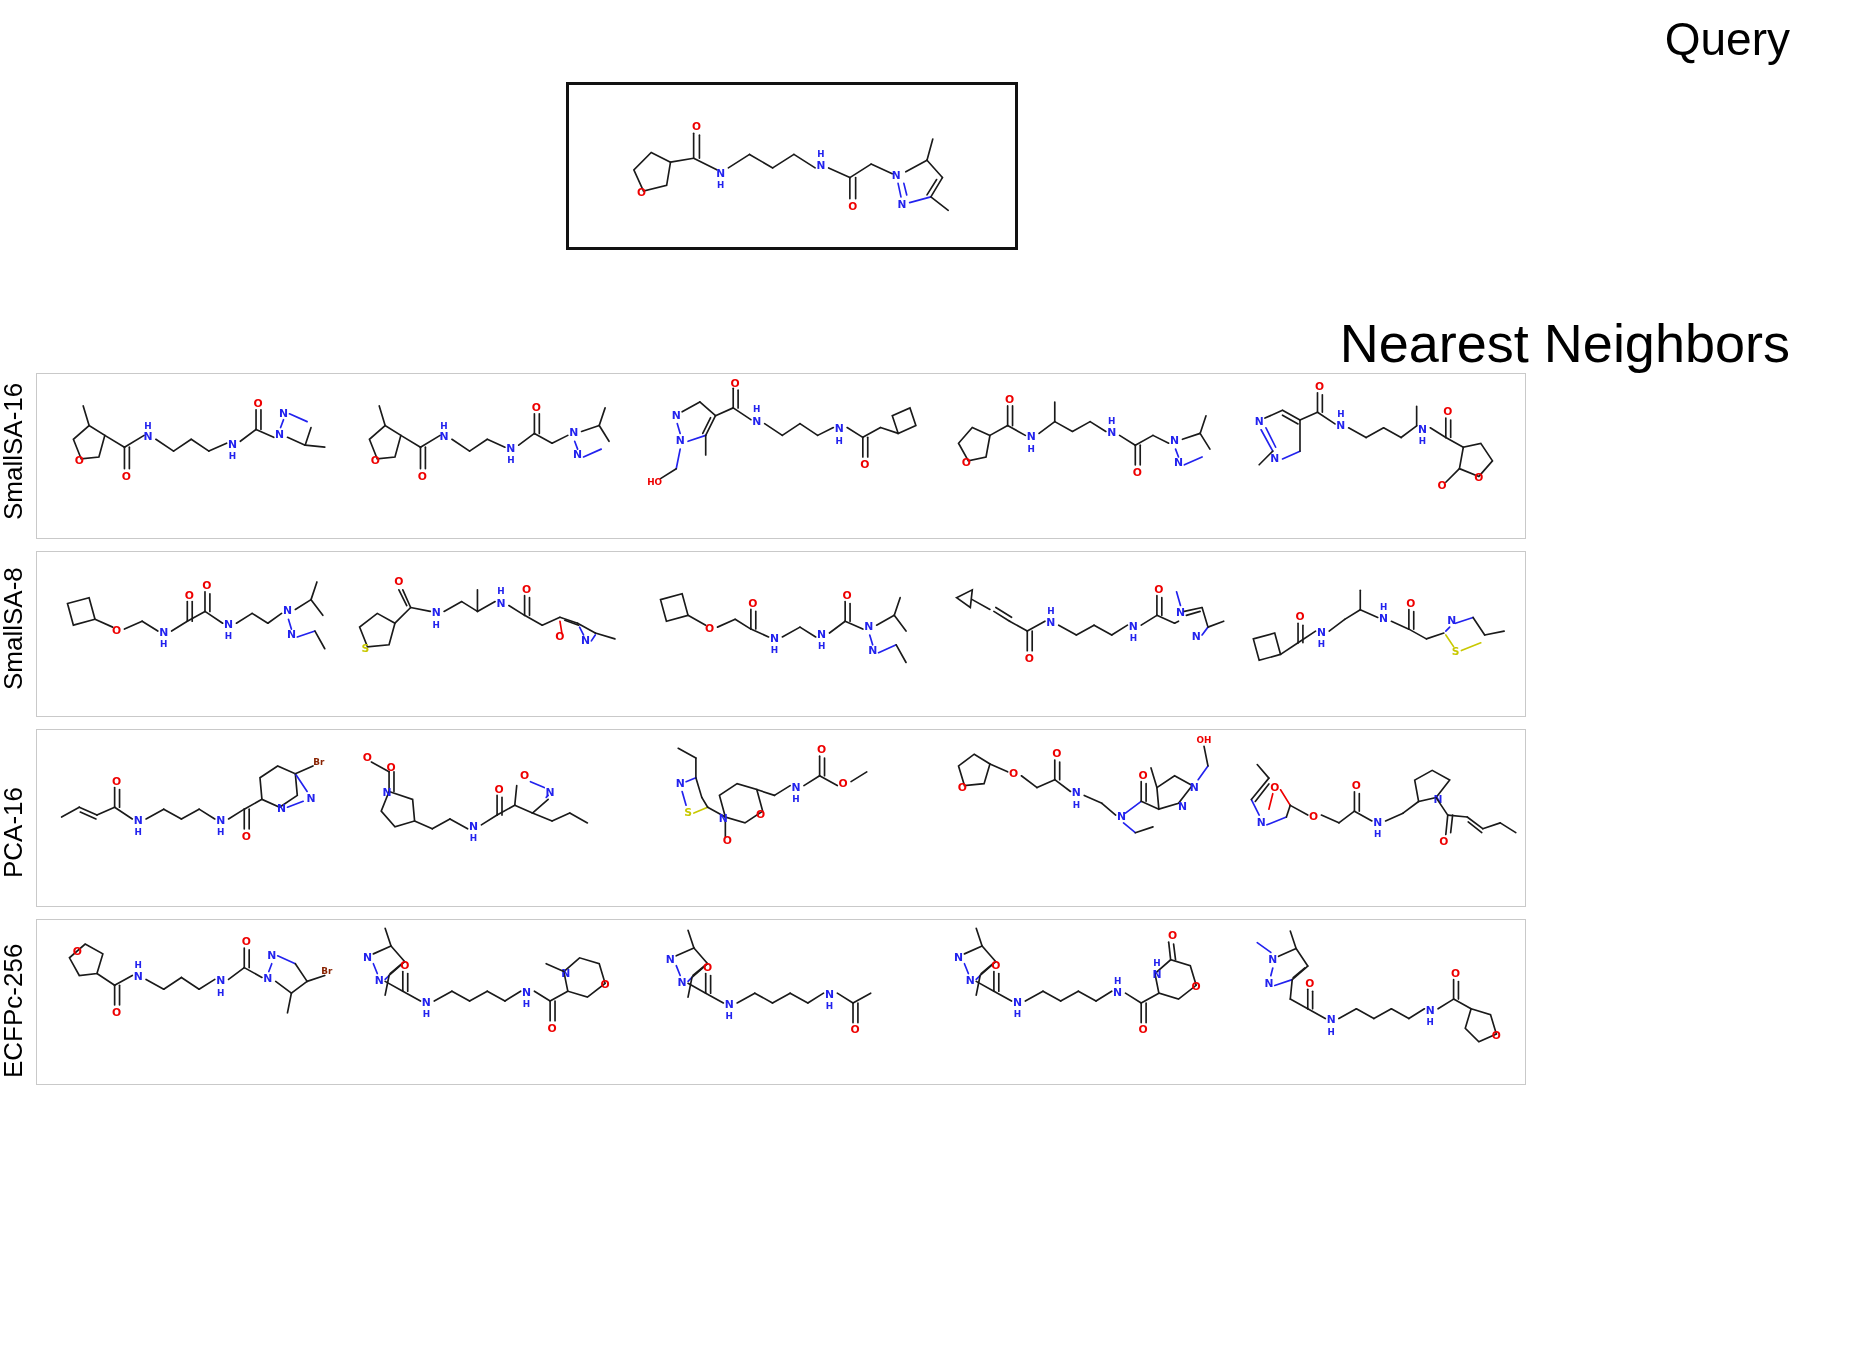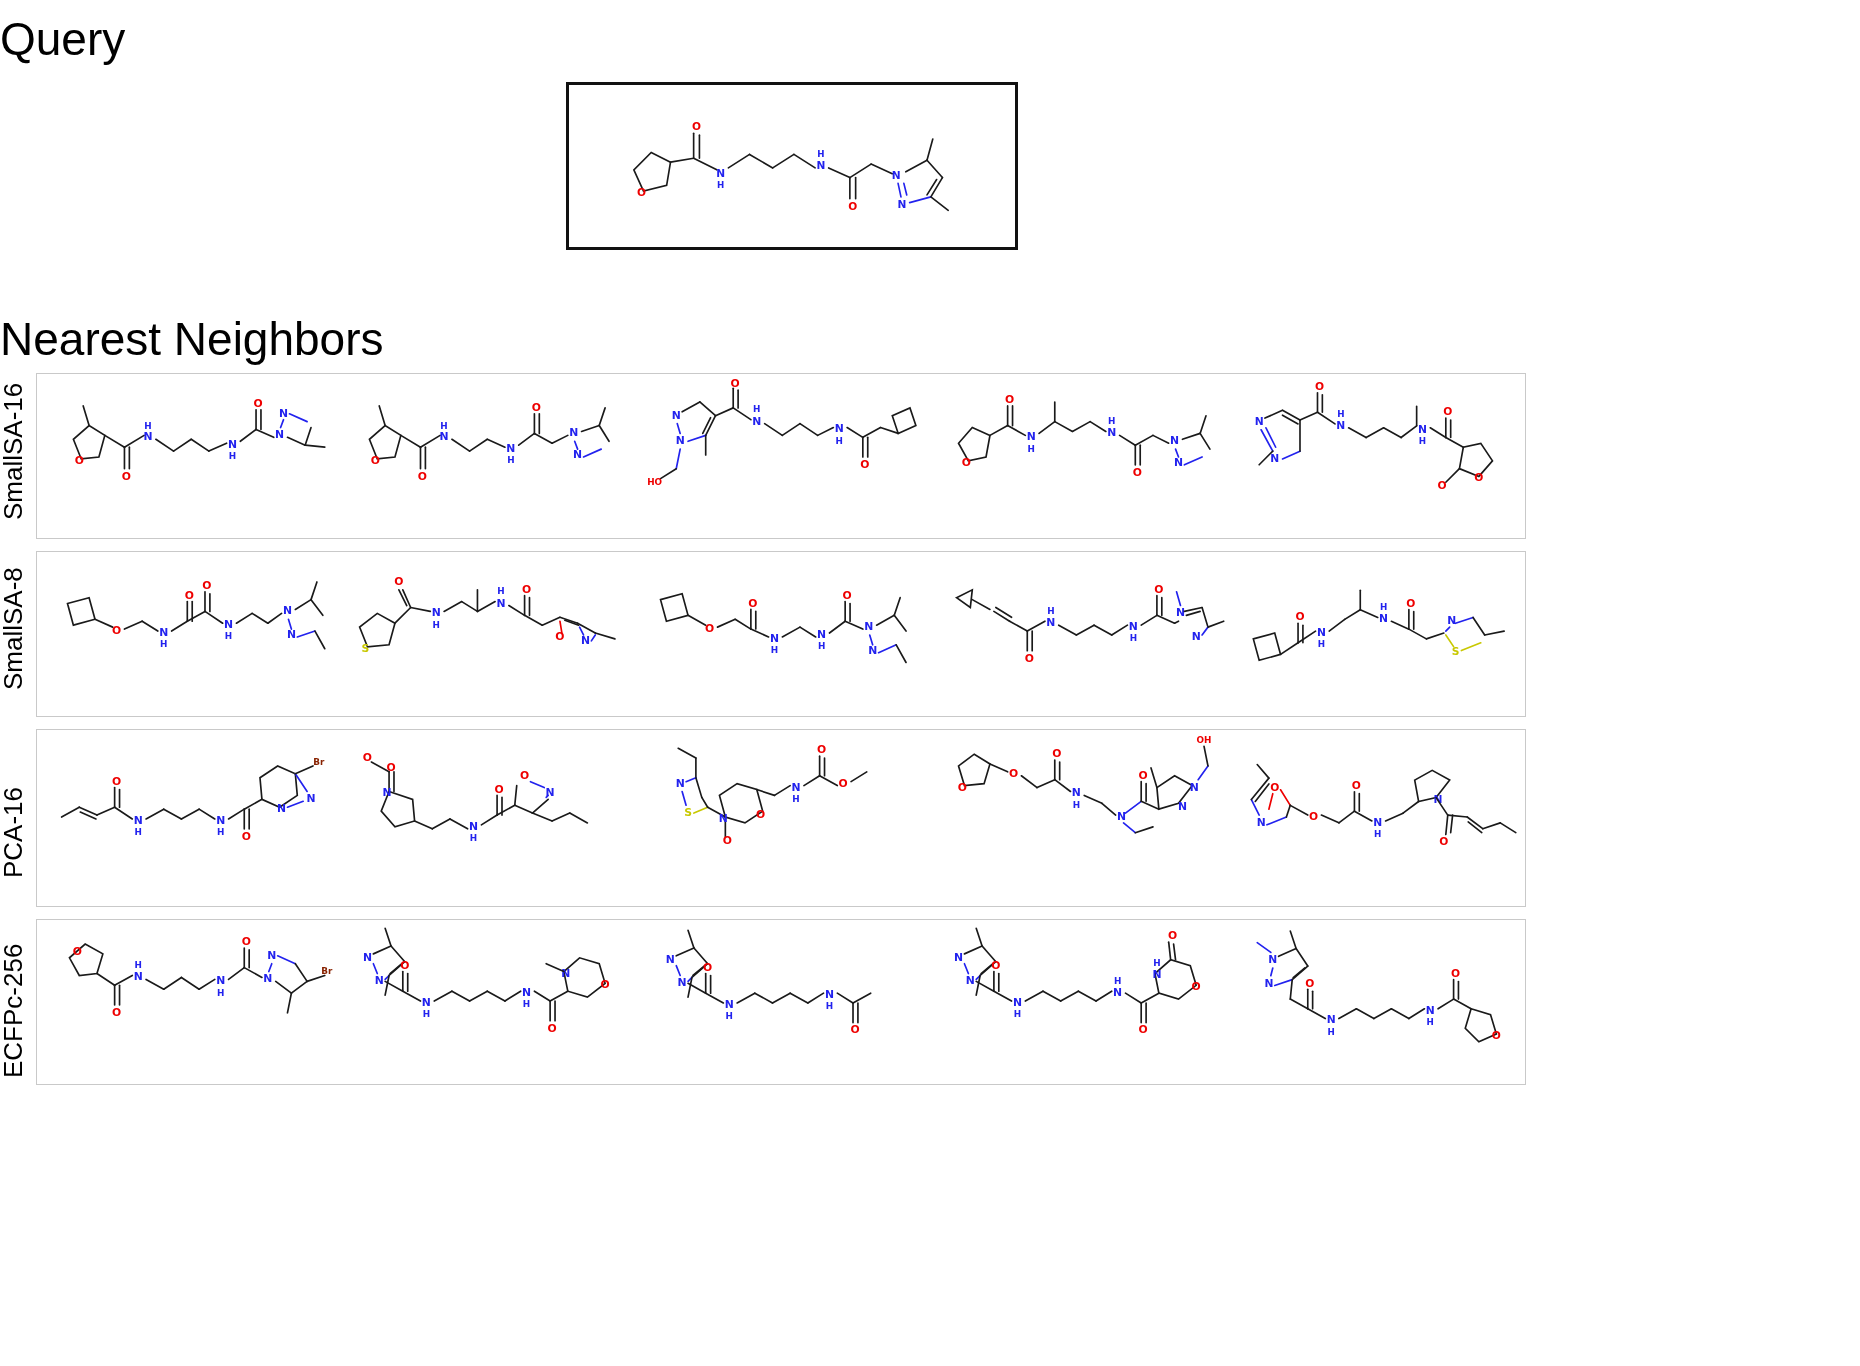--- a/index.html
+++ b/index.html
@@ -9,27 +9,27 @@
     font-family:"Liberation Sans", sans-serif;
     color:#000;
     position:relative;
     overflow:hidden;
   }
   .figure{position:absolute;left:0;top:0;width:1860px;height:1366px;}
 
   
   .title{
     position:absolute;
-    text-align:left;
+    text-align:right;
     font-weight:400;
     color:#000;
     white-space:nowrap;
   }
   #query-title{left:0;top:12px;width:1790px;font-size:46px;}
-  #nn-title{left:0;top:312px;width:1790px;font-size:46px;}
+  #nn-title{left:0;top:312px;width:1790px;font-size:54px;}
 
   
   #query-panel{
     position:absolute;
     left:566px;top:82px;width:452px;height:168px;
     border:3px solid #111;
     background:#fff;
     box-sizing:border-box;
   }
 

